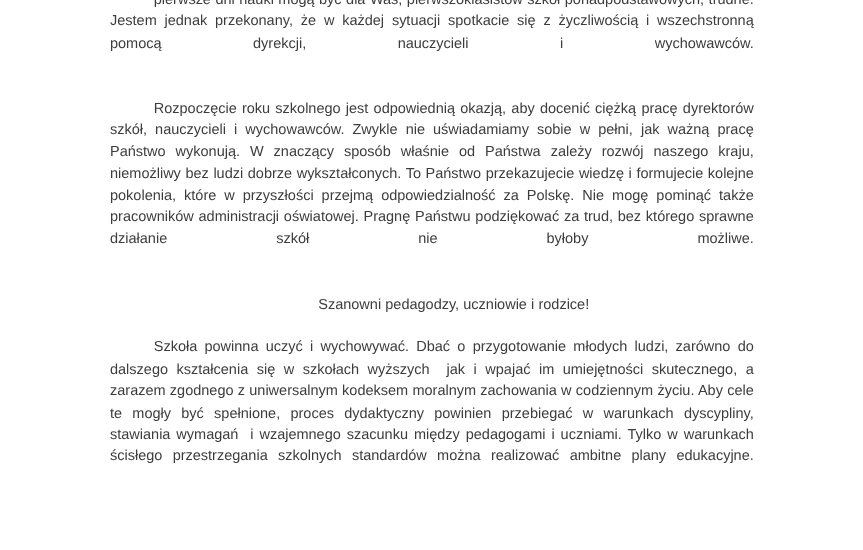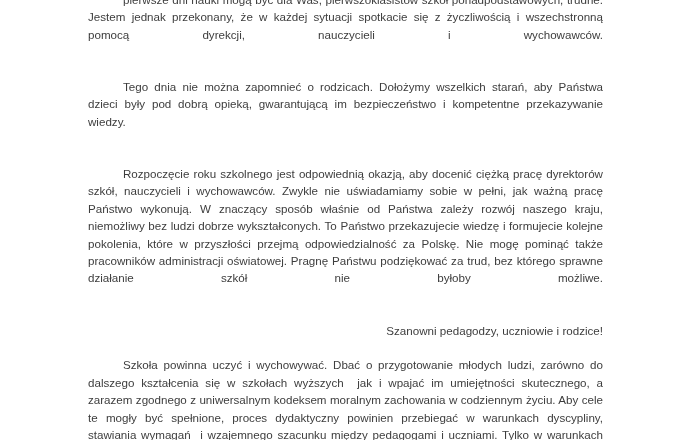--- a/index.html
+++ b/index.html
@@ -51,21 +51,21 @@
     margin-top: 17.4px;
   }
 
   
   .indent {
     text-indent: 35px;
   }
 
   
   .salutation {
-    text-align: right;
+    text-align: center;
     text-indent: 35px;
   }
 
   
   .clipped-line {
     text-align: justify;
     text-justify: inter-word;
   }
 
   
@@ -83,21 +83,20 @@
 </style>
 </head>
 <body>
 
 <div id="page">
 
   <div id="text-column">
 
     <p class="para clipped-line indent ink">pierwsze dni nauki mogą być dla Was, pierwszoklasistów szkół ponadpodstawowych, trudne. Jestem jednak przekonany, że w każdej sytuacji spotkacie się z życzliwością i wszechstronną pomocą dyrekcji, nauczycieli i wychowawców.</p>
 
-    <p class="para indent ink">Tego dnia nie można zapomnieć o rodzicach. Dołożymy wszelkich starań, aby Państwa dzieci były pod dobrą opieką, gwarantującą im bezpieczeństwo i kompetentne przekazywanie wiedzy.</p>
 
     <p class="para indent ink">Rozpoczęcie roku szkolnego jest odpowiednią okazją, aby docenić ciężką pracę dyrektorów szkół, nauczycieli i wychowawców. Zwykle nie uświadamiamy sobie w pełni, jak ważną pracę Państwo wykonują. W znaczący sposób właśnie od Państwa zależy rozwój naszego kraju, niemożliwy bez ludzi dobrze wykształconych. To Państwo przekazujecie wiedzę i formujecie kolejne pokolenia, które w przyszłości przejmą odpowiedzialność za Polskę. Nie mogę pominąć także pracowników administracji oświatowej. Pragnę Państwu podziękować za trud, bez którego sprawne działanie szkół nie byłoby możliwe.</p>
 
     <p class="para salutation ink">Szanowni pedagodzy, uczniowie i rodzice!</p>
 
     <p class="para indent ink">Szkoła powinna uczyć i wychowywać. Dbać o przygotowanie młodych ludzi, zarówno do dalszego kształcenia się w szkołach wyższych  jak i wpajać im umiejętności skutecznego, a zarazem zgodnego z uniwersalnym kodeksem moralnym zachowania w codziennym życiu. Aby cele te mogły być spełnione, proces dydaktyczny powinien przebiegać w warunkach dyscypliny, stawiania wymagań  i wzajemnego szacunku między pedagogami i uczniami. Tylko w warunkach ścisłego przestrzegania szkolnych standardów można realizować ambitne plany edukacyjne.</p>
 
   </div>
 
 </div>

